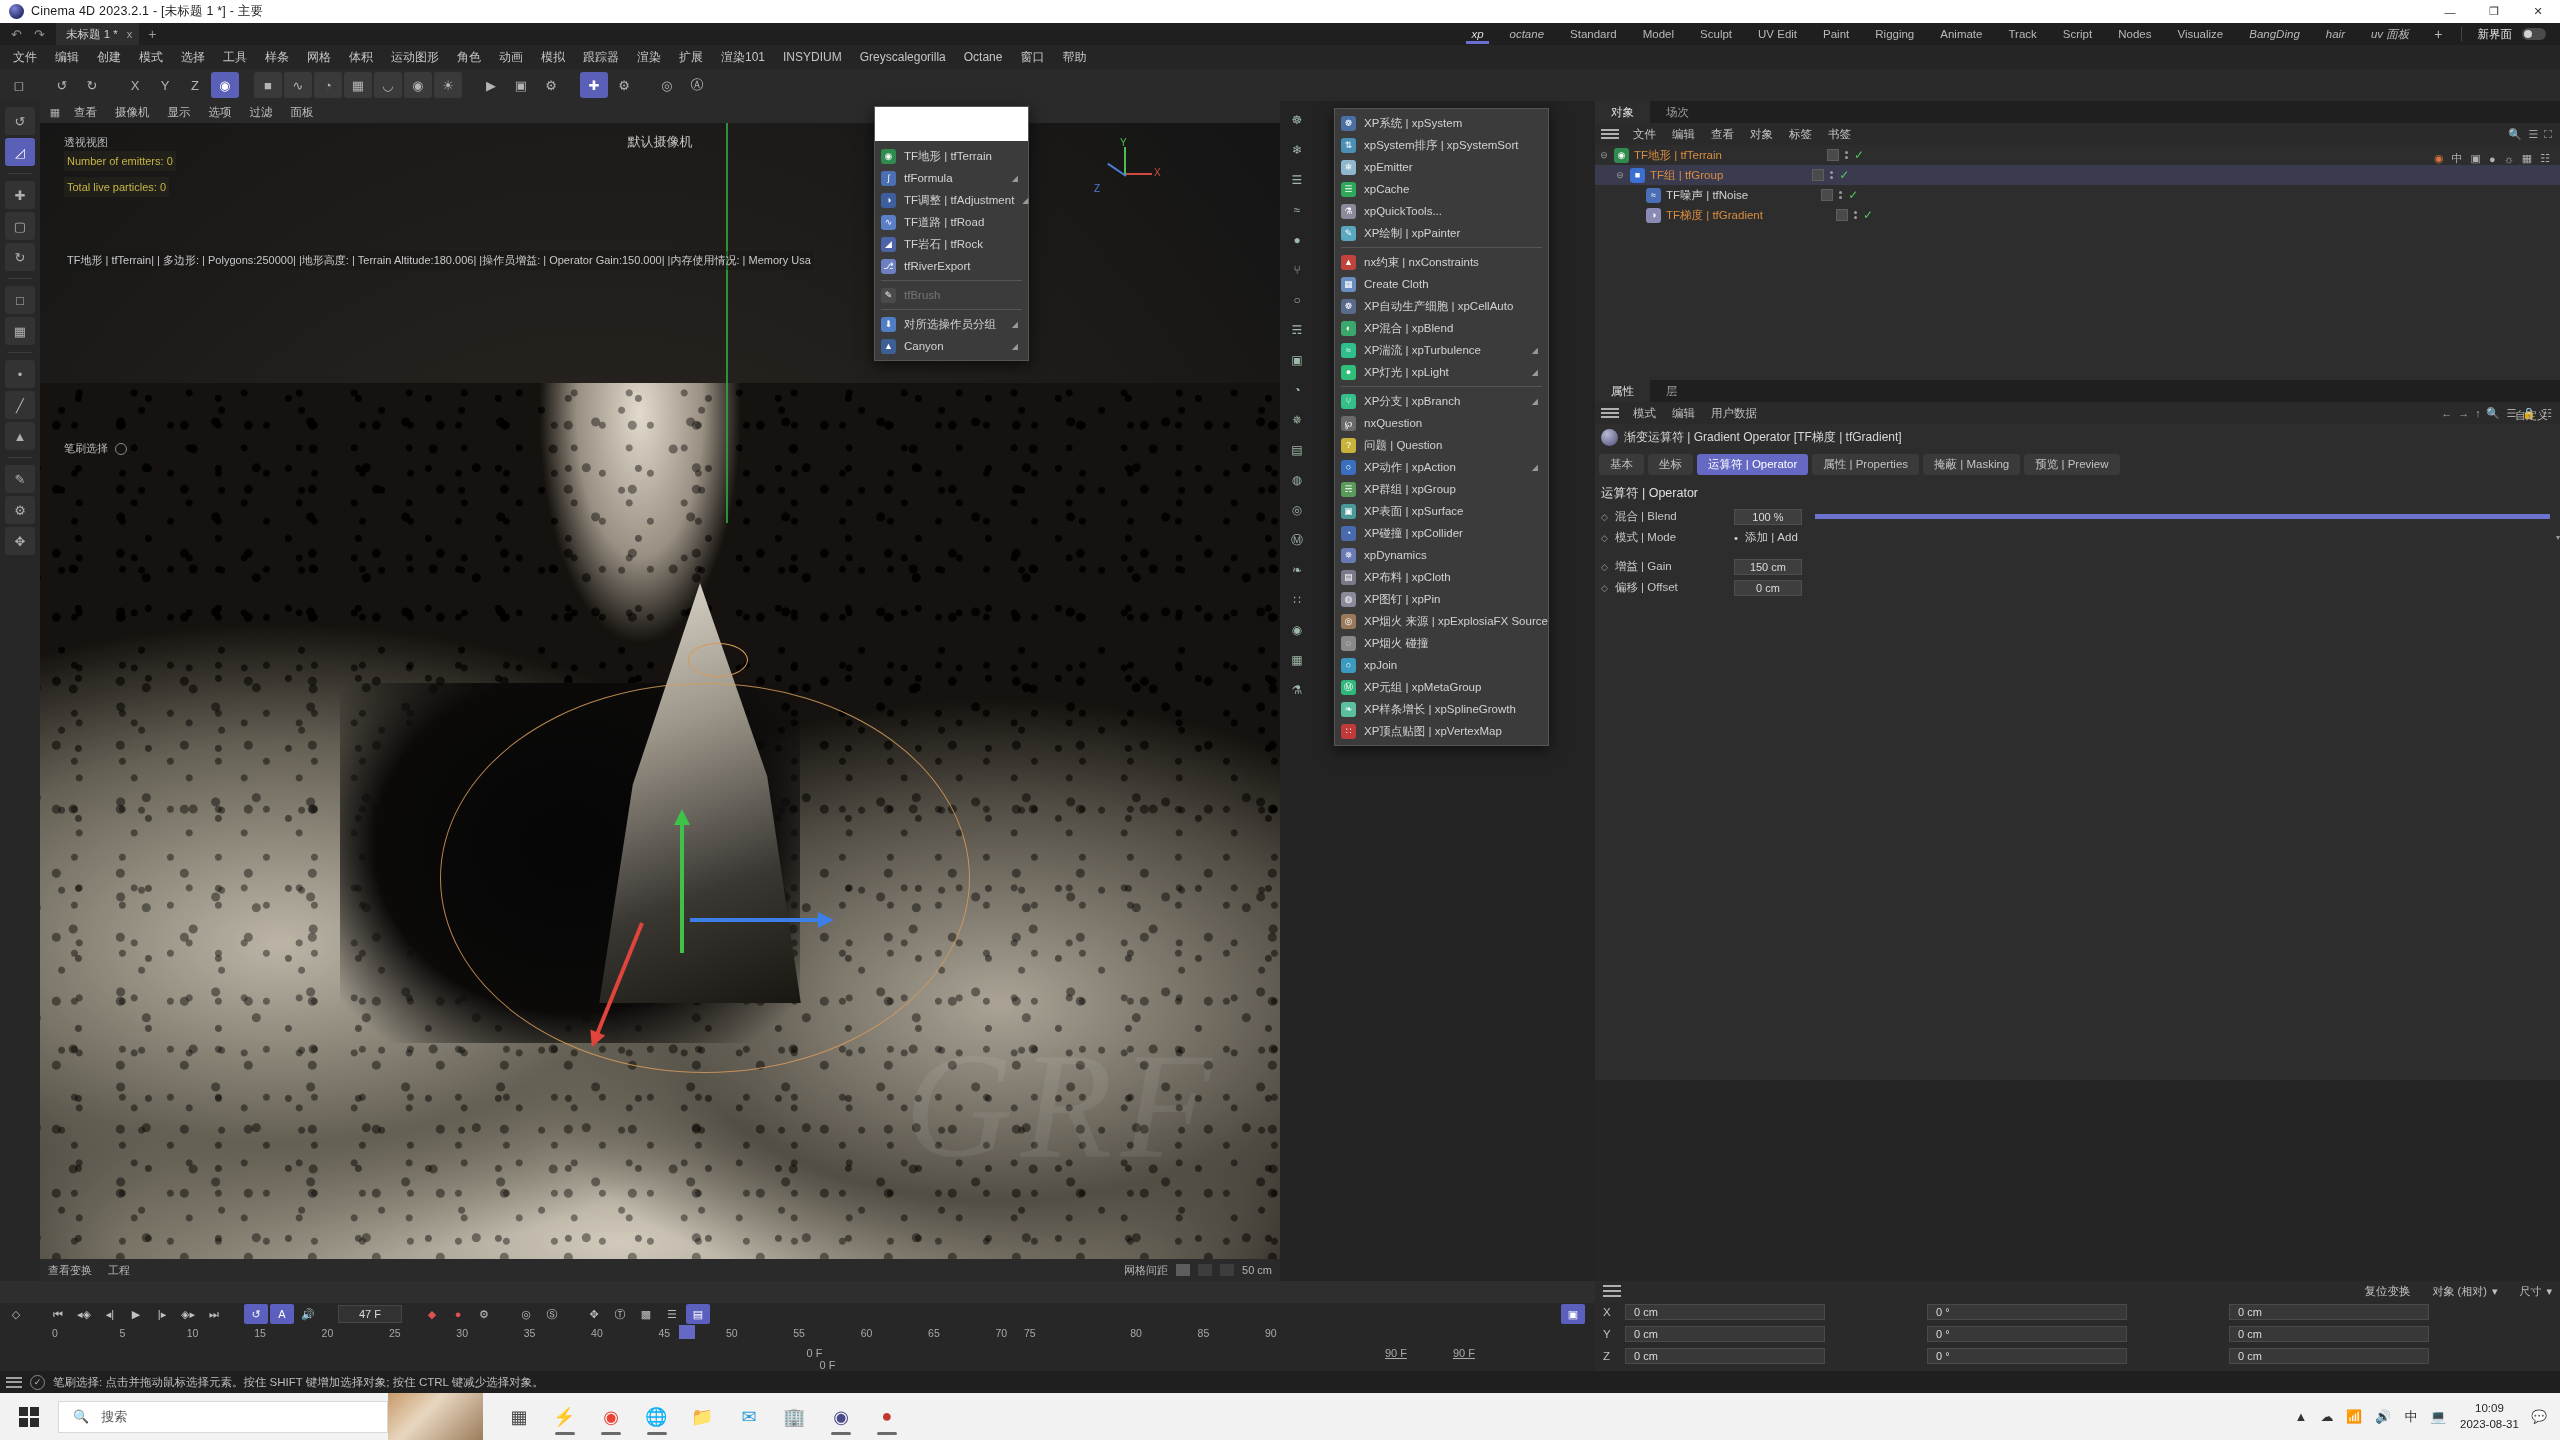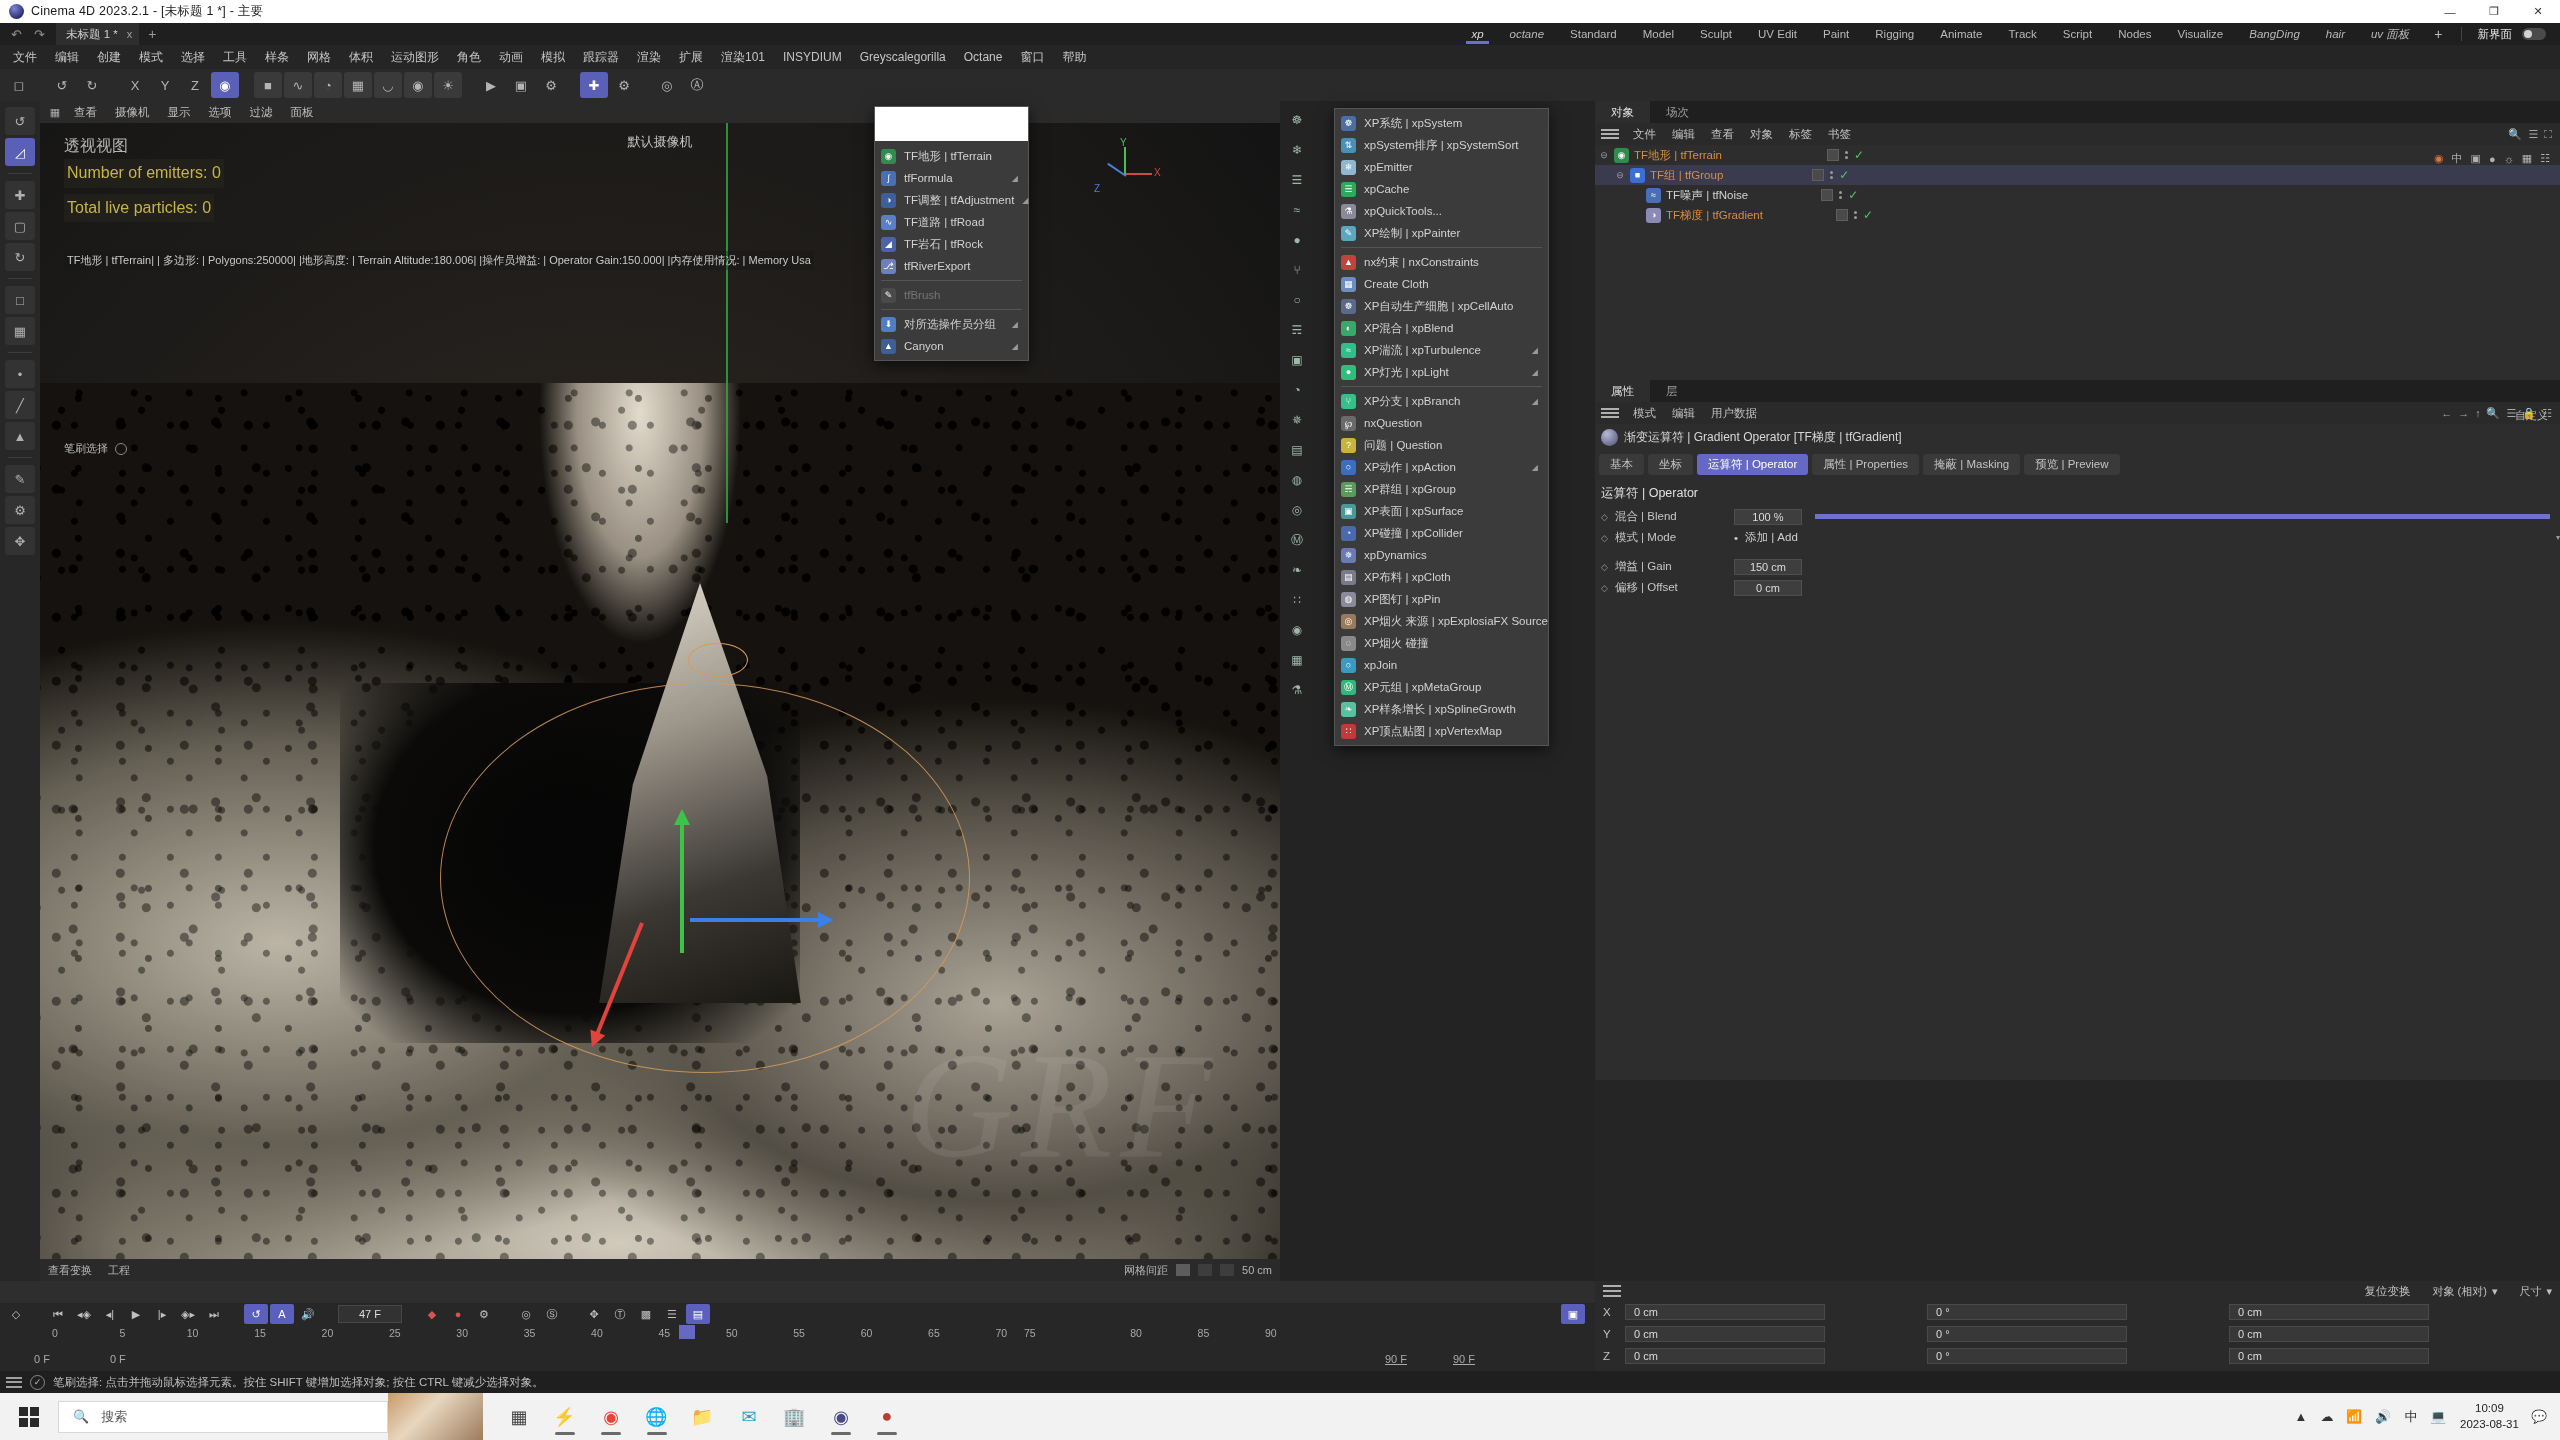--- a/index.html
+++ b/index.html
@@ -97,21 +97,21 @@
       radial-gradient(circle at 33% 77%, rgba(0,0,0,.5) 0 4px, transparent 5px),
       radial-gradient(circle at 55% 88%, rgba(0,0,0,.5) 0 3px, transparent 4px);
     background-size:70px 70px, 95px 95px, 55px 55px, 120px 120px, 80px 80px, 64px 64px, 110px 110px, 48px 48px;
     opacity:.7; mix-blend-mode:multiply; }
   .peak { position:absolute; left:540px; top:460px; width:240px; height:420px;
     background:linear-gradient(160deg, #e3ded3 0%, #9c9589 35%, #3b3834 70%, #17150f 100%);
     clip-path:polygon(50% 0%, 78% 46%, 92% 100%, 8% 100%, 22% 48%);
     filter:blur(.4px); }
   .darkhole { position:absolute; left:300px; top:560px; width:460px; height:360px;
     background:radial-gradient(ellipse at 50% 45%, #050505 0%, #0b0a09 60%, transparent 90%); }
-  .hud-tl { position:absolute; left:24px; top:10px; font-size:16px; line-height:1.65; }
+  .hud-tl { position:absolute; left:24px; top:10px; font-size:11px; line-height:1.65; }
   .hud-label { color:#b4b4b4; }
   .hud-yellow { color:#c6b545; background:rgba(40,38,30,.55); padding:1px 3px; display:inline-block; }
   .hud-cam { position:absolute; left:0; right:0; top:10px; text-align:center;
     font-size:13px; color:#c3c3c3; }
   .hud-row { position:absolute; left:24px; top:128px; font-size:11px; color:#c9c9c9;
     background:rgba(24,24,24,.35); padding:2px 3px; white-space:nowrap; }
   .brushsel { position:absolute; left:24px; top:318px; font-size:11px; color:#bdbdbd;
     display:flex; align-items:center; gap:7px; }
   .brushsel .dot { width:12px; height:12px; border:1px solid #8a8a8a; border-radius:50%; }
   .sel-ring { position:absolute; left:400px; top:560px; width:530px; height:390px;
@@ -255,21 +255,21 @@
   .tl-ctrls { position:absolute; left:0; top:22px; width:1595px; height:22px;
     display:flex; align-items:center; gap:2px; padding-left:4px; }
   .tc-btn { width:24px; height:20px; display:flex; align-items:center;
     justify-content:center; font-size:11px; color:#c0c0c0; }
   .tc-btn.blue { background:#5b5fbe; color:#fff; border-radius:2px; }
   .tc-btn.red { color:#d9534f; }
   .tc-gap { width:14px; }
   .tc-field { width:64px; height:18px; background:#323232; border:1px solid #464646;
     display:flex; align-items:center; justify-content:center; font-size:11px; color:#ddd; }
   .tl-bottom { position:absolute; left:0; top:66px; width:1595px; height:24px;
-    display:flex; align-items:center; font-size:11px; color:#aaa; }
+    display:flex; align-items:center; font-size:11px; color:#aaa;flex-direction:column; }
   .tlb-l { padding-left:34px; } .tlb-l2 { padding-left:60px; }
   .tlb-r { position:absolute; right:120px; display:flex; gap:46px;text-decoration:underline; }
 
   
   .statusbar { position:absolute; left:0; top:1371px; width:2560px; height:22px;
     background:#1f1f1f; display:flex; align-items:center; padding-left:6px; gap:8px; }
   .sb-burger { width:16px; height:11px; display:flex; flex-direction:column;
     justify-content:space-between; }
   .sb-burger i { height:2px; background:#a0a0a0; display:block; }
   .sb-check { width:15px; height:15px; border-radius:50%; border:1.5px solid #8a8a8a;

